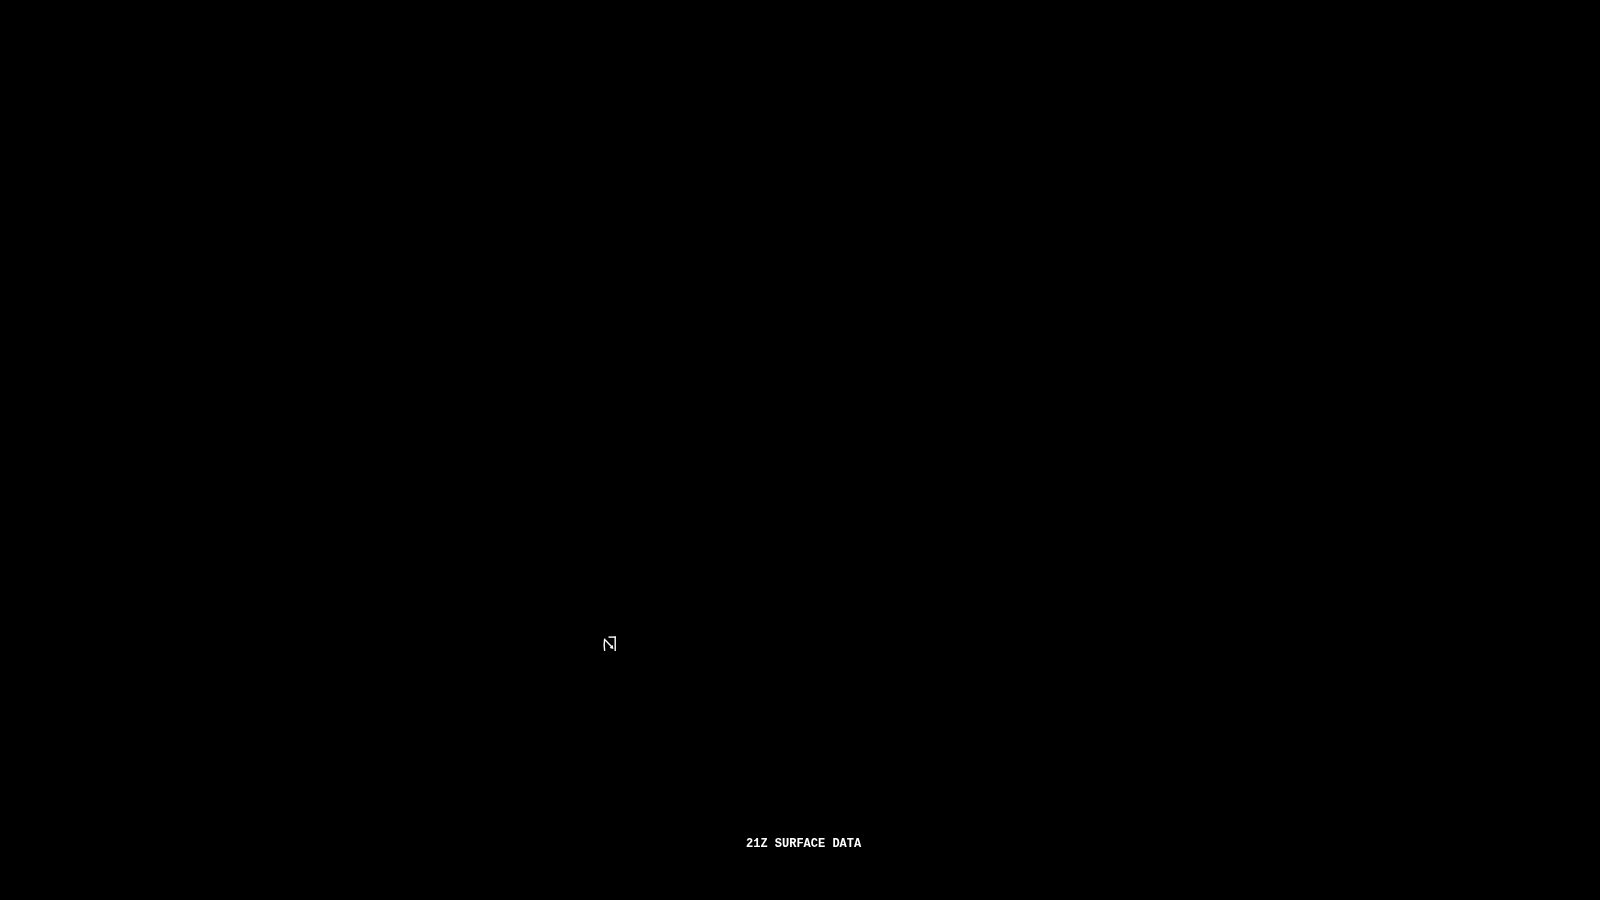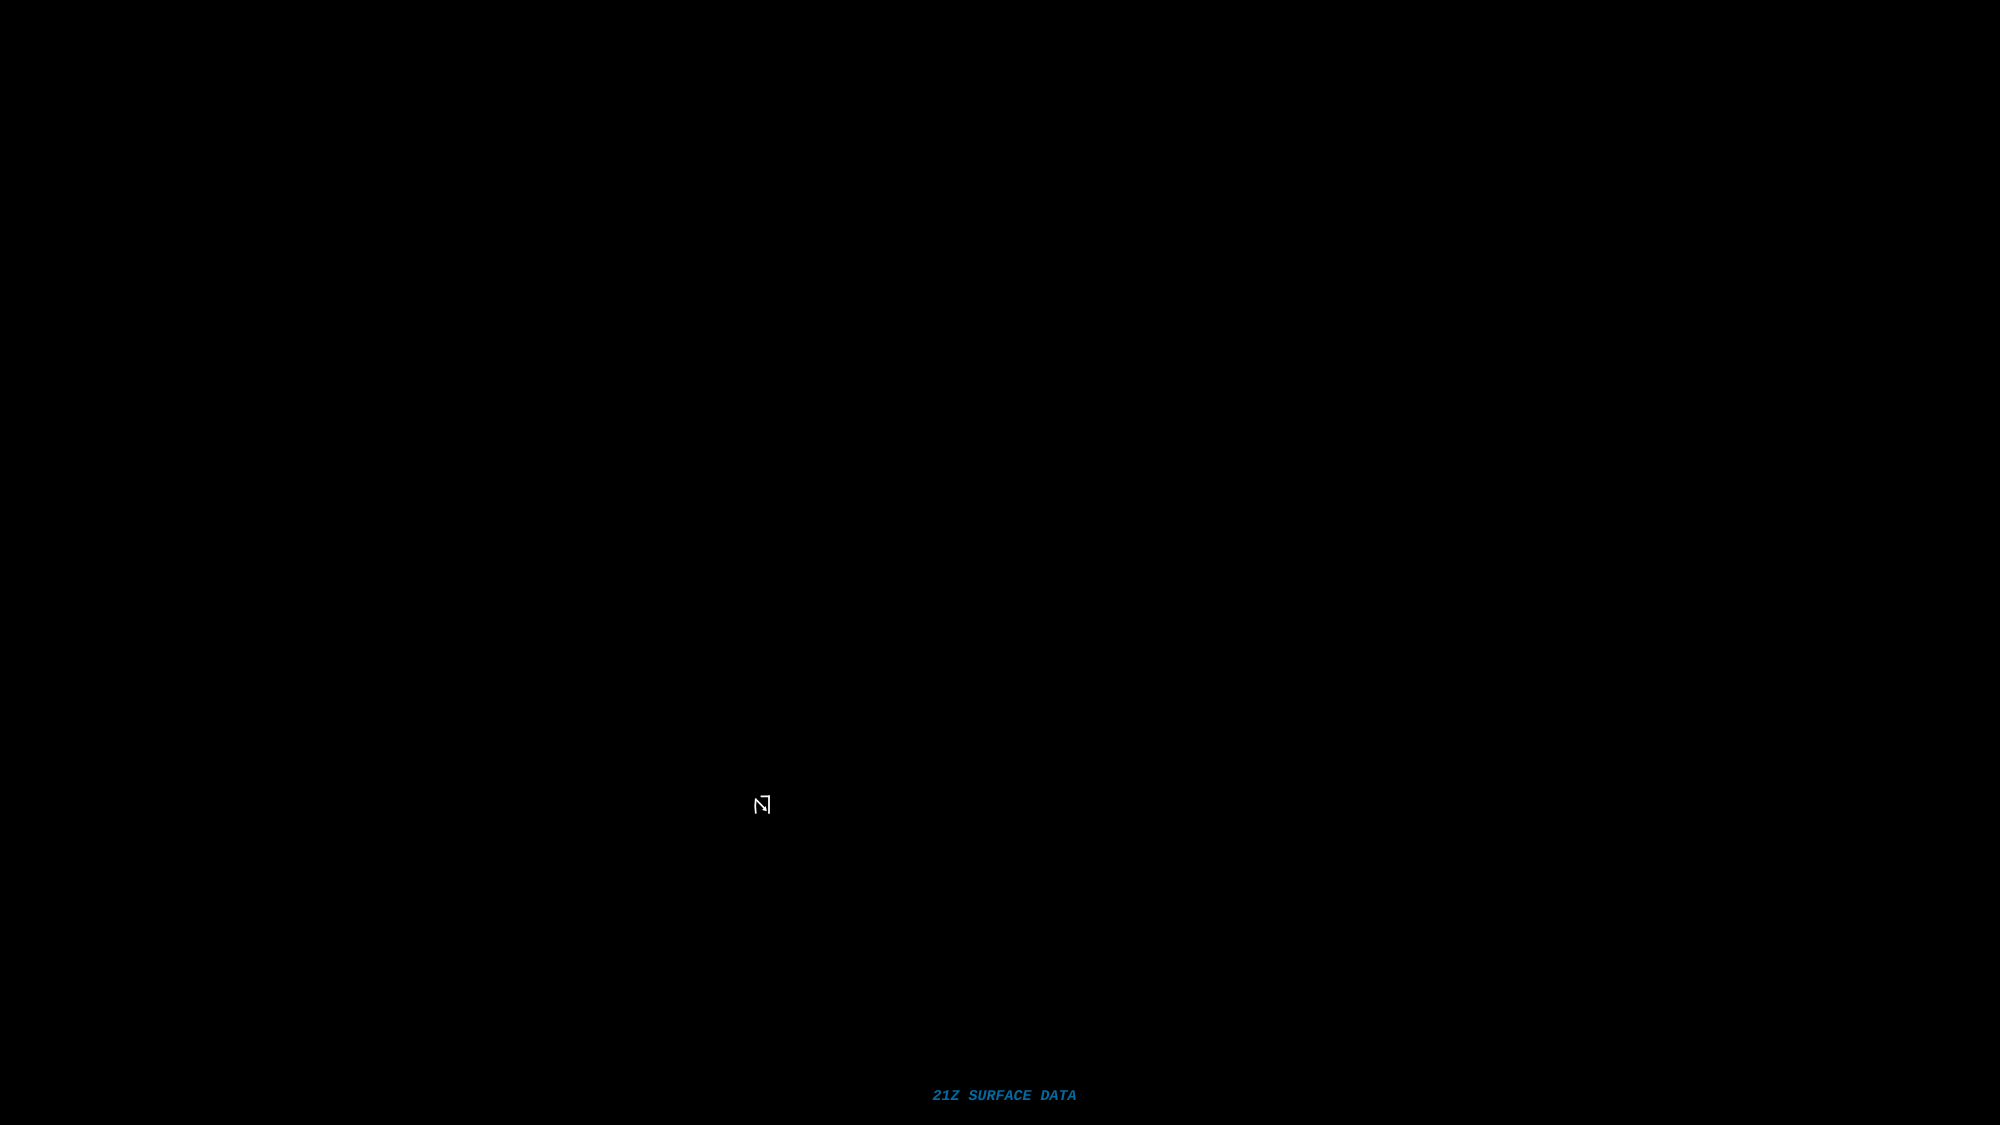--- a/index.html
+++ b/index.html
@@ -21,29 +21,28 @@
   .station-glyph {
     position: absolute;
     left: 602px;
     top: 636px;
     width: 15px;
     height: 16px;
   }
   .frame-title {
     position: absolute;
     left: 746px;
-    top: 871px;
+    top: 838px;
     font-family: "Liberation Mono", "DejaVu Sans Mono", monospace;
     font-size: 12px;
     font-weight: bold;
     line-height: 13px;
-    color: #0369a1;
+    color: #ffffff;
     white-space: pre;
     letter-spacing: 0px;
-    font-style: italic;
   }
 </style>
 </head>
 <body>
 
 <div class="display-area">
 
   <svg class="station-glyph" viewBox="0 0 15 16" width="15" height="16" xmlns="http://www.w3.org/2000/svg">
     <g stroke="#ffffff" stroke-width="1.4" fill="none" stroke-linecap="square">
 

